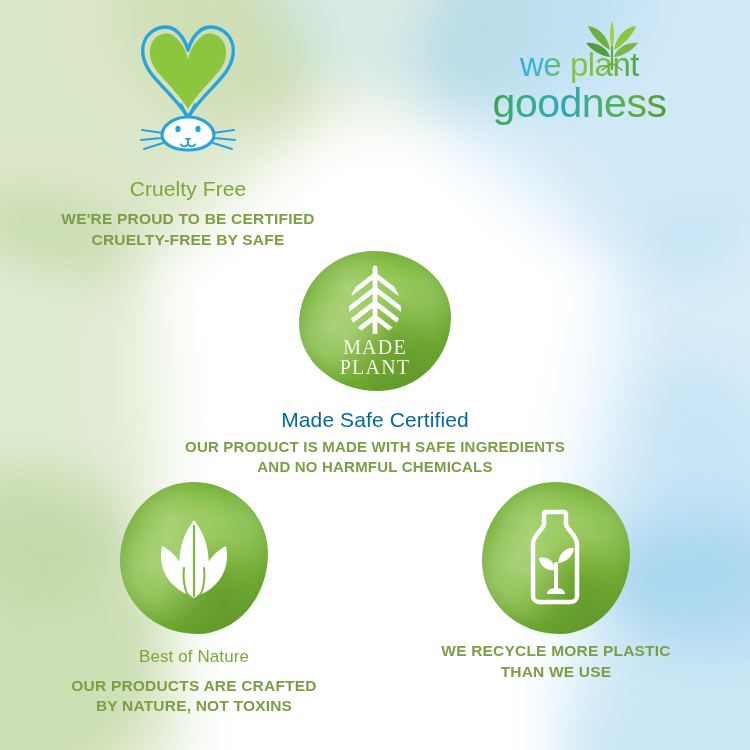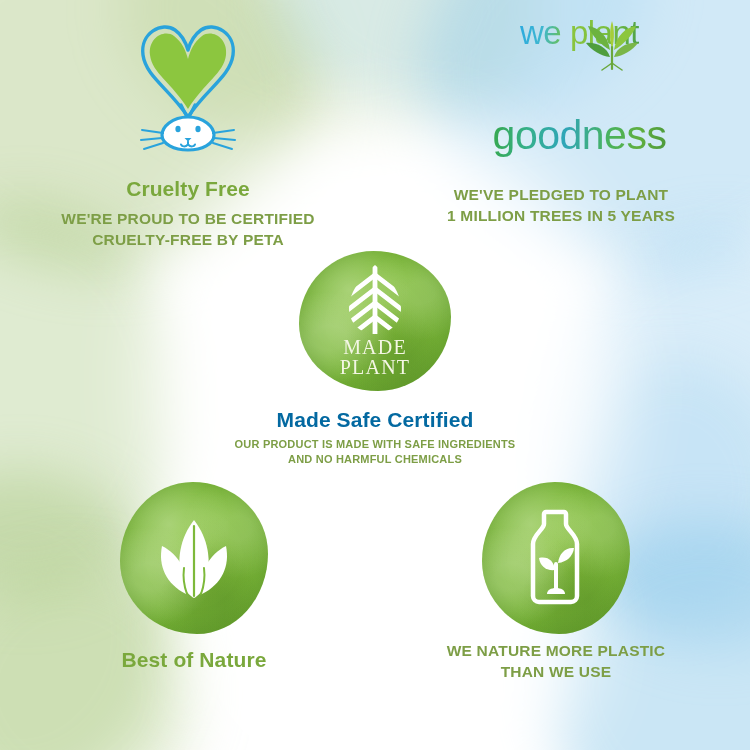--- a/index.html
+++ b/index.html
@@ -63,21 +63,21 @@
     position: absolute;
     text-align: center;
     box-sizing: border-box;
   }
   .claim-media {
     display: flex;
     align-items: center;
     justify-content: center;
   }
   .claim-title {
-    font-weight: bold;
+    font-weight: normal;
     letter-spacing: 0.1px;
     line-height: 1.1;
     margin: 0;
   }
   .claim-desc {
     font-weight: bold;
     line-height: 1.34;
     margin: 0;
     white-space: pre-line;
     letter-spacing: 0.2px;
@@ -93,24 +93,24 @@
   .claim-cruelty .claim-media  { height: 138px; }
   .claim-weplant .claim-media  { height: 138px; }
   .claim-madesafe .claim-media { height: 146px; }
   .claim-nature .claim-media   { height: 148px; }
   .claim-plastic .claim-media  { height: 148px; }
 
   .claim-cruelty .claim-title,
   .claim-weplant .claim-title  { font-size: 21px; margin-top: 21px; }
   .claim-madesafe .claim-title { font-size: 21px; margin-top: 14px; }
   .claim-nature .claim-title,
-  .claim-plastic .claim-title  { font-size: 21px; margin-top: 16px; }
+  .claim-plastic .claim-title  { font-size: 17px; margin-top: 16px; }
 
   .claim-desc { font-size: 15.5px; margin-top: 9px; }
-  .claim-madesafe .claim-desc { font-size: 11px; margin-top: 6px; }
+  .claim-madesafe .claim-desc { font-size: 15px; margin-top: 6px; }
 
   
   .badge-disc {
     position: relative;
     display: flex;
     align-items: center;
     justify-content: center;
   }
   .badge-disc .disc-paint {
     position: absolute;
@@ -155,21 +155,21 @@
     font-size: 20px;
     line-height: 0.98;
     letter-spacing: 1.2px;
   }
 
   
   .wpg {
     display: flex;
     flex-direction: column;
     align-items: center;
-    justify-content: space-between;
+    justify-content: center;
     height: 100%;
     position: relative;
     padding-bottom: 2px;
     margin-left: 37px;
   }
   .wpg-sprout {
     position: absolute;
     top: 2px;
     left: 50%;
     margin-left: 0px;
@@ -246,21 +246,21 @@
           <path d="M30 117 L9 119" stroke="#29a3dc" stroke-width="2" stroke-linecap="round"></path>
           <path d="M31 122 L12 128" stroke="#29a3dc" stroke-width="2" stroke-linecap="round"></path>
 
           <path d="M81 112 L102 109" stroke="#29a3dc" stroke-width="2" stroke-linecap="round"></path>
           <path d="M82 117 L103 119" stroke="#29a3dc" stroke-width="2" stroke-linecap="round"></path>
           <path d="M81 122 L100 128" stroke="#29a3dc" stroke-width="2" stroke-linecap="round"></path>
         </svg>
       </div>
       <p class="claim-title" style="color:#7aa83c">Cruelty Free</p>
       <p class="claim-desc" style="color:#7d9e46">WE'RE PROUD TO BE CERTIFIED
-CRUELTY-FREE BY PETA</p>
+CRUELTY-FREE BY SAFE</p>
     </div>
 
     <div class="claim claim-weplant">
       <div class="claim-media">
         <div class="wpg">
           <svg class="wpg-sprout" width="66" height="52" viewBox="0 0 66 52">
 
             <path d="M33 30 C30 20 31 8 33 2 C35 8 36 20 33 30 Z" fill="#a6ce39"></path>
 
             <path d="M31 31 C22 26 12 16 9 7 C19 8 29 17 31 31 Z" fill="#6cb33f"></path>
@@ -276,22 +276,20 @@
             <path d="M33 44 C37 47 40 49 43 51" stroke="#6aa83c" stroke-width="1.5" fill="none" stroke-linecap="round"></path>
           </svg>
           <div class="wpg-line wpg-line1">
             <span class="wpg-we">we</span><span>&nbsp;</span><span class="wpg-plant">plant</span>
           </div>
           <div class="wpg-line wpg-line2">
             <span class="wpg-goodness">goodness</span>
           </div>
         </div>
       </div>
-      <p class="claim-desc" style="color:#7d9e46; margin-top:29px;">WE'VE PLEDGED TO PLANT
-1 MILLION TREES IN 5 YEARS</p>
     </div>
 
     <div class="claim claim-madesafe">
       <div class="claim-media">
         <div class="badge-disc disc-madesafe">
           <div class="disc-paint"></div>
           <div class="disc-grain"></div>
           <div class="disc-content" style="display:flex;flex-direction:column;align-items:center;">
             <svg width="64" height="72" viewBox="0 0 64 72">
 
@@ -336,20 +334,22 @@
             <path d="M46 8 C60 26 64 48 58 72 C54 80 50 84 46 86 C42 84 38 80 34 72 C28 48 32 26 46 8 Z" fill="#ffffff"></path>
 
             <path d="M46 14 L46 84" stroke="#7db93a" stroke-width="2.2" fill="none" stroke-linecap="round"></path>
 
             <path d="M39 82 C36 74 35 64 36 56" stroke="#7db93a" stroke-width="2" fill="none" stroke-linecap="round"></path>
             <path d="M53 82 C56 74 57 64 56 56" stroke="#7db93a" stroke-width="2" fill="none" stroke-linecap="round"></path>
           </svg>
         </div>
       </div>
       <p class="claim-title" style="color:#7aa83c">Best of Nature</p>
+      <p class="claim-desc" style="color:#7d9e46">OUR PRODUCTS ARE CRAFTED
+BY NATURE, NOT TOXINS</p>
     </div>
 
     <div class="claim claim-plastic">
       <div class="claim-media">
         <div class="badge-disc disc-plastic">
           <div class="disc-paint"></div>
           <div class="disc-grain"></div>
           <svg width="74" height="100" viewBox="0 0 74 100">
 
             <path d="M29 4 h16 a2 2 0 0 1 2 2 v10 c0 5 11 11 11 20 v52 a6 6 0 0 1 -6 6 h-32 a6 6 0 0 1 -6 -6 v-52 c0 -9 11 -15 11 -20 v-10 a2 2 0 0 1 2 -2 z" fill="none" stroke="#ffffff" stroke-width="4.5" stroke-linejoin="round"></path>
@@ -357,18 +357,18 @@
             <path d="M37 84 L37 56" stroke="#ffffff" stroke-width="4" fill="none" stroke-linecap="round"></path>
 
             <path d="M36 62 C27 63 21 58 20 50 C29 48 35 53 36 62 Z" fill="#ffffff"></path>
 
             <path d="M39 55 C48 54 54 48 55 40 C46 39 40 46 39 55 Z" fill="#ffffff"></path>
 
             <path d="M28 86 C28 82 32 80 37 80 C42 80 46 82 46 86 Z" fill="#ffffff"></path>
           </svg>
         </div>
       </div>
-      <p class="claim-desc" style="color:#7d9e46">WE NATURE MORE PLASTIC
+      <p class="claim-desc" style="color:#7d9e46">WE RECYCLE MORE PLASTIC
 THAN WE USE</p>
     </div>
 
   </div>
 </div>
 
 </body></html>

